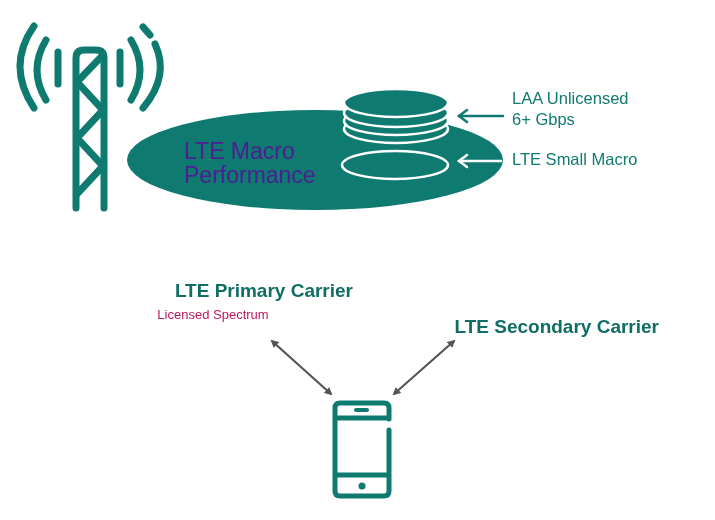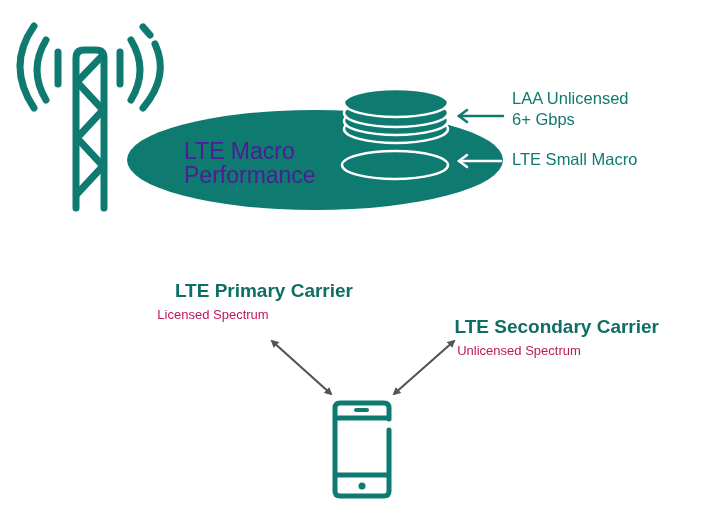--- a/index.html
+++ b/index.html
@@ -83,14 +83,13 @@
   <span>LTE Small Macro</span><br>
 </div>
 
 <div class="carrier" style="left:73px; top:279px;">
   <span class="title">LTE Primary Carrier</span>
   <span class="sub">Licensed Spectrum</span>
 </div>
 
 <div class="carrier" style="left:379px; top:279px;margin-top:36px;">
   <span class="title">LTE Secondary Carrier</span>
-  <span class="sub">Unlicensed Spectrum</span>
 </div>
 
 </body></html>

